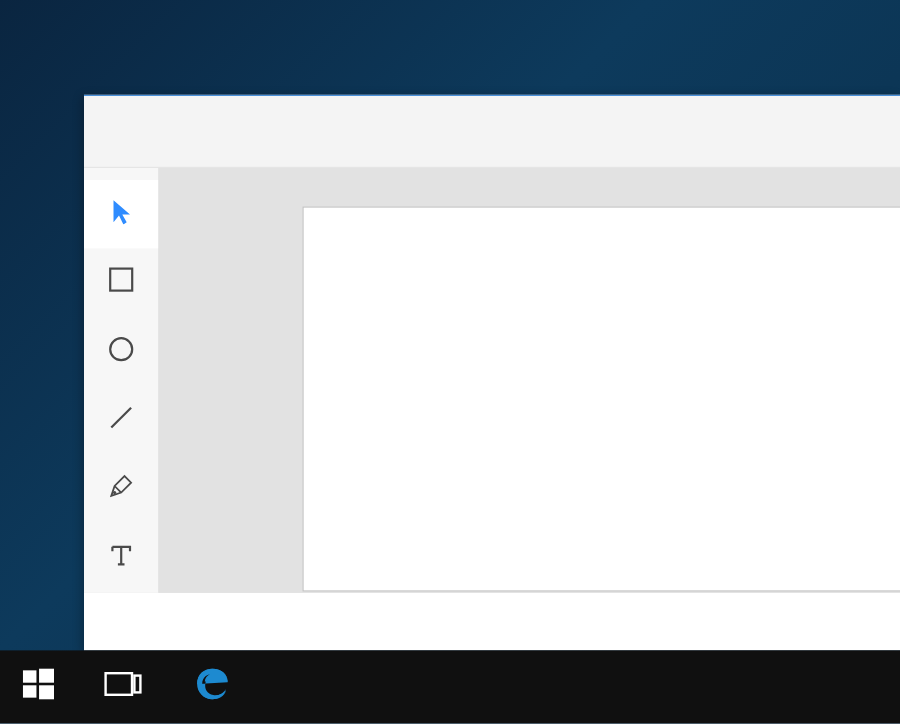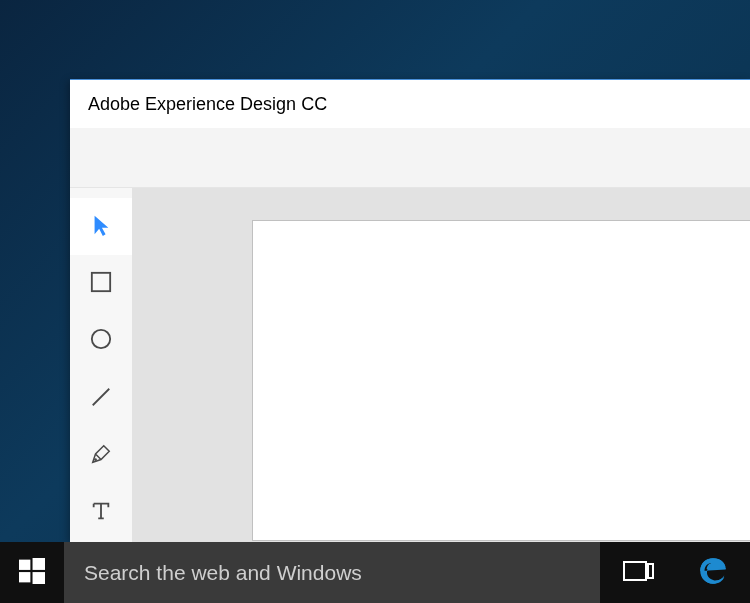--- a/index.html
+++ b/index.html
@@ -127,23 +127,20 @@
       display: flex;
       align-items: center;
       justify-content: center;
       cursor: pointer;
     }
   </style>
 </head>
 <body>
 
 <div class="app-window">
-  <div class="titlebar">
-    <span class="titlebar-title">Adobe Experience Design CC</span>
-  </div>
   <div class="menubar"></div>
   <div class="app-body">
     <div class="tool-sidebar">
       <div class="tool-button selected">
         <span>
           <svg class="tool-icon" viewBox="0 0 24 24">
             <path d="M5 2 L5 22 L10 16 L14 24 L17 22 L13 15 L20 15 Z" fill="#2f8cff"></path>
           </svg>
         </span>
       </div>
@@ -194,23 +191,20 @@
   <div class="start-button">
     <span>
       <svg width="26" height="26" viewBox="0 0 24 24">
         <rect x="0" y="1.5" width="10.5" height="9.5" fill="#ffffff"></rect>
         <rect x="12.5" y="0" width="11.5" height="11" fill="#ffffff"></rect>
         <rect x="0" y="13" width="10.5" height="9.5" fill="#ffffff"></rect>
         <rect x="12.5" y="13" width="11.5" height="11" fill="#ffffff"></rect>
       </svg>
     </span>
   </div>
-  <div class="search-box">
-    <span class="search-placeholder">Search the web and Windows</span>
-  </div>
   <div class="taskview-button">
     <span>
       <svg width="34" height="26" viewBox="0 0 34 26">
         <rect x="3" y="4" width="22" height="18" fill="none" stroke="#ffffff" stroke-width="2"></rect>
         <rect x="27" y="6" width="5" height="14" fill="none" stroke="#ffffff" stroke-width="2"></rect>
       </svg>
     </span>
   </div>
   <div class="edge-button">
     <span>

